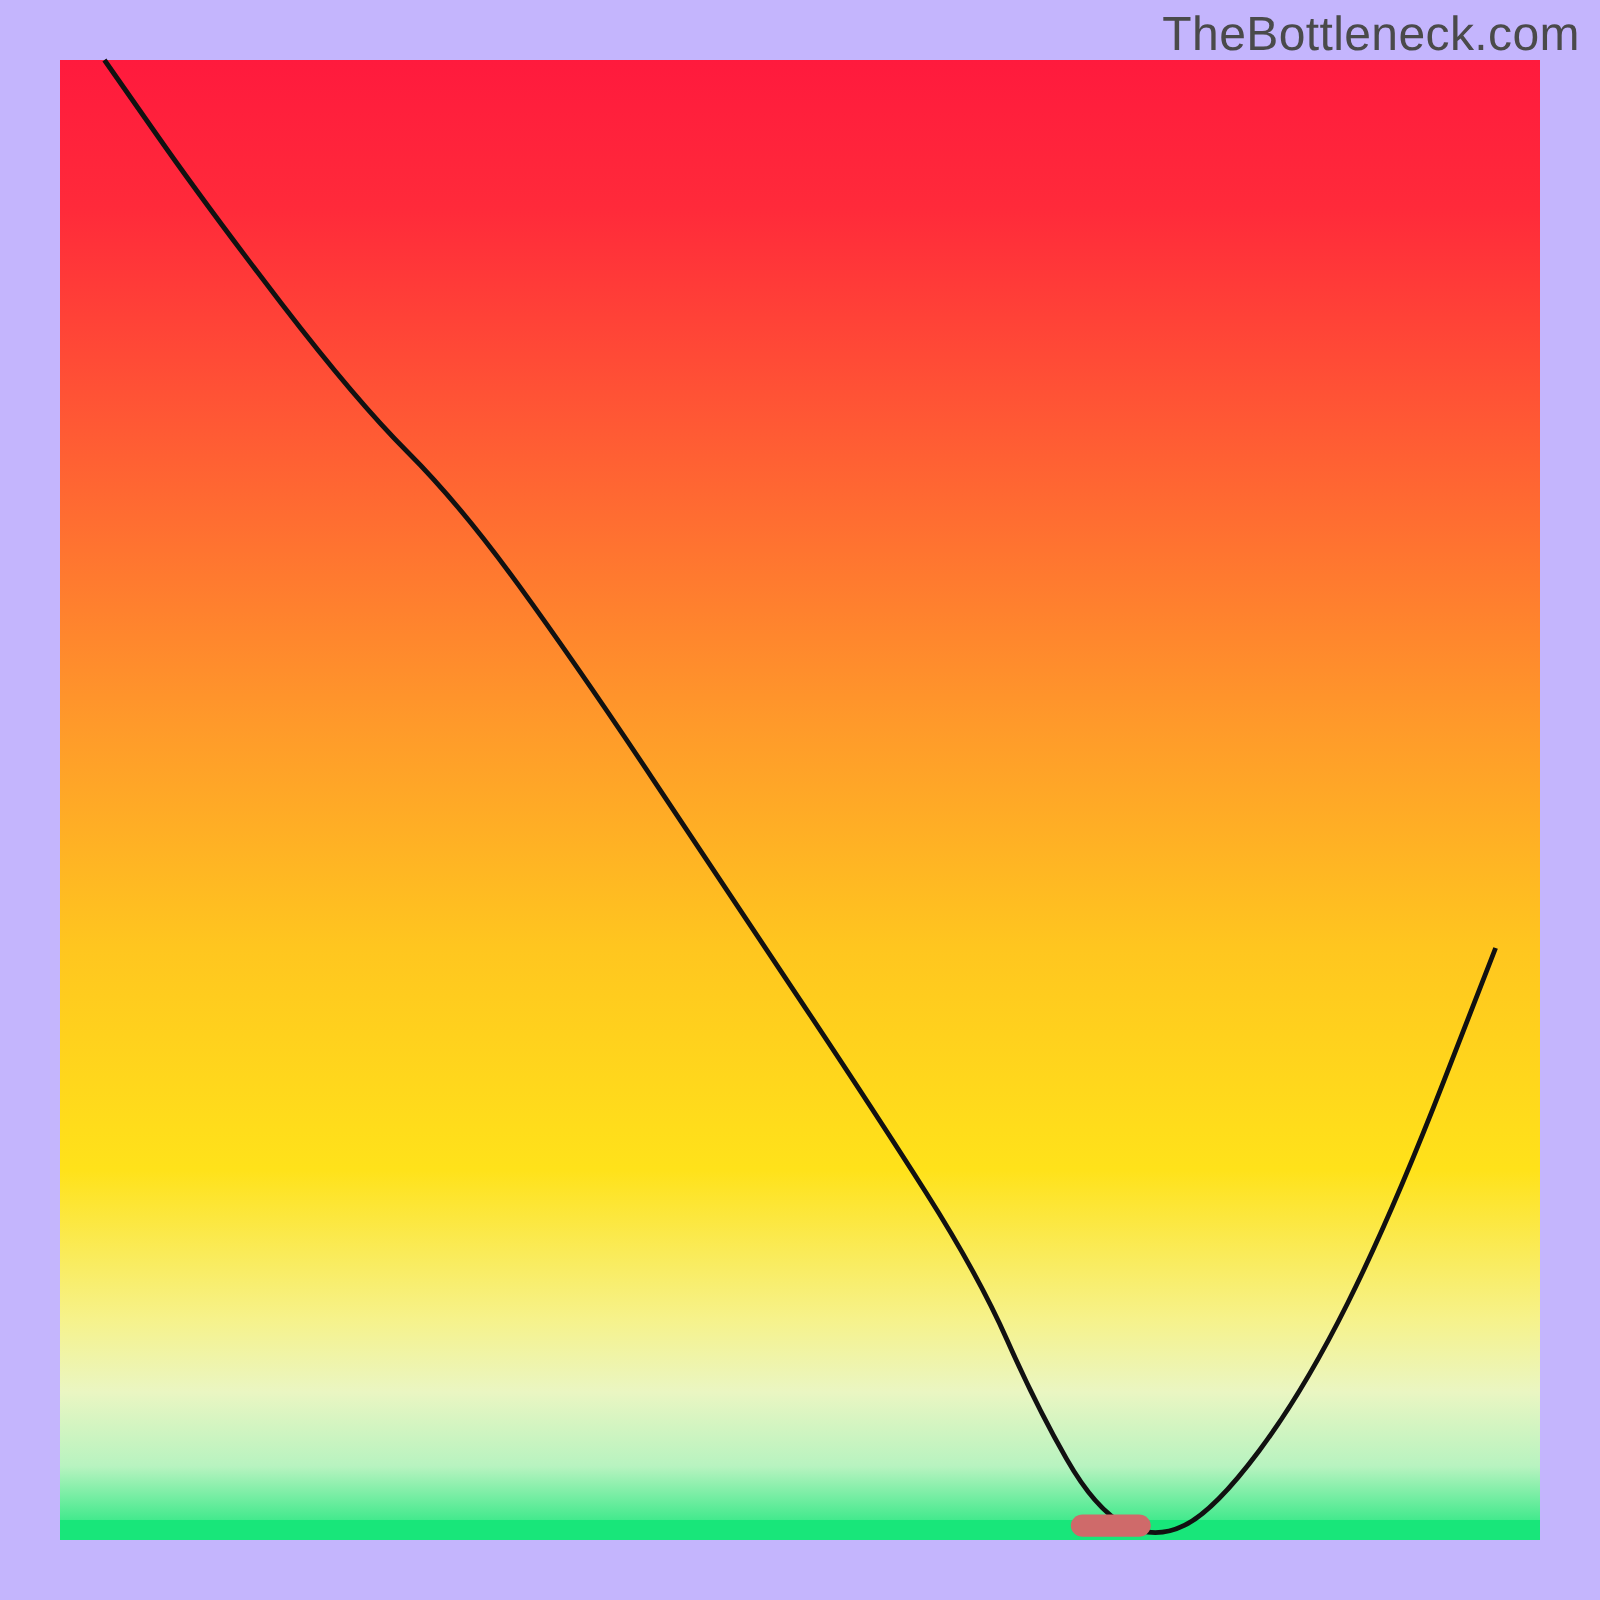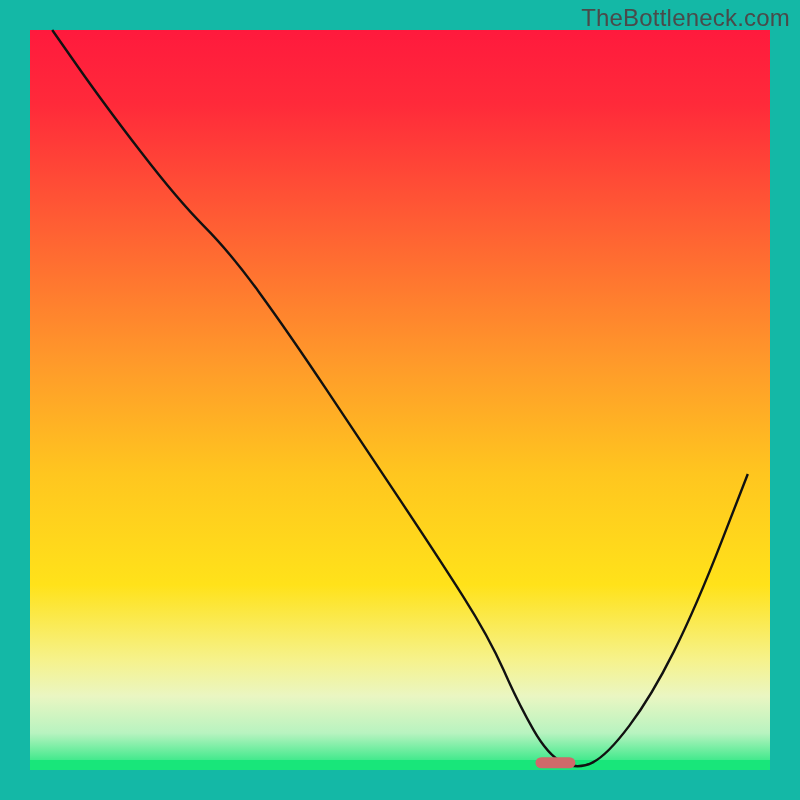--- a/index.html
+++ b/index.html
@@ -8,21 +8,21 @@
     width: 800px;
     height: 800px;
     background: #000;
     overflow: hidden;
     font-family: Arial, Helvetica, sans-serif;
   }
   .frame {
     position: relative;
     width: 800px;
     height: 800px;
-    background: #14b8a6;
+    background: #c4b5fd;
   }
   .watermark {
     position: absolute;
     top: 4px;
     right: 10px;
     color: #4a4a4a;
     font-size: 24px;
     letter-spacing: 0.2px;
   }
   svg {

